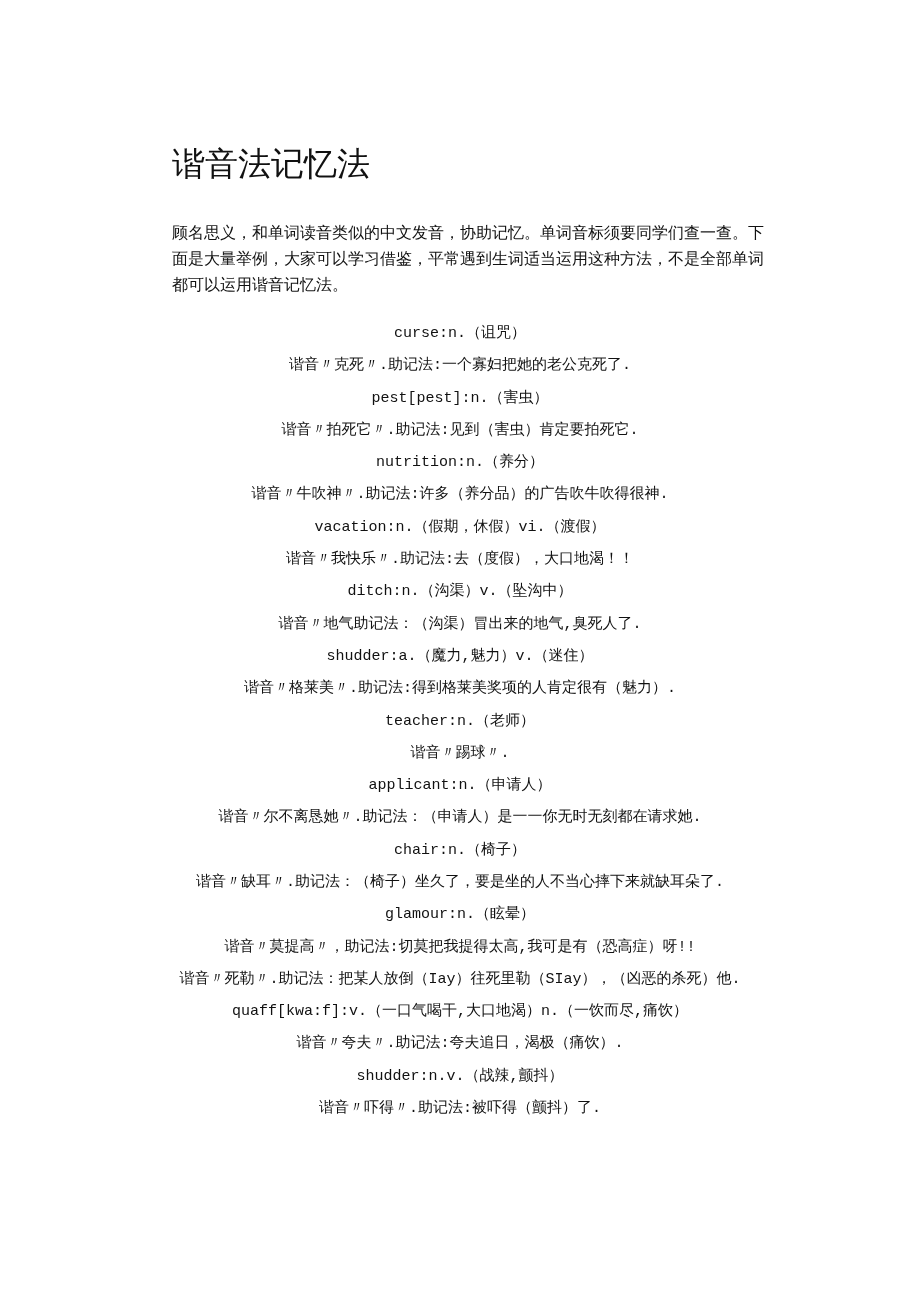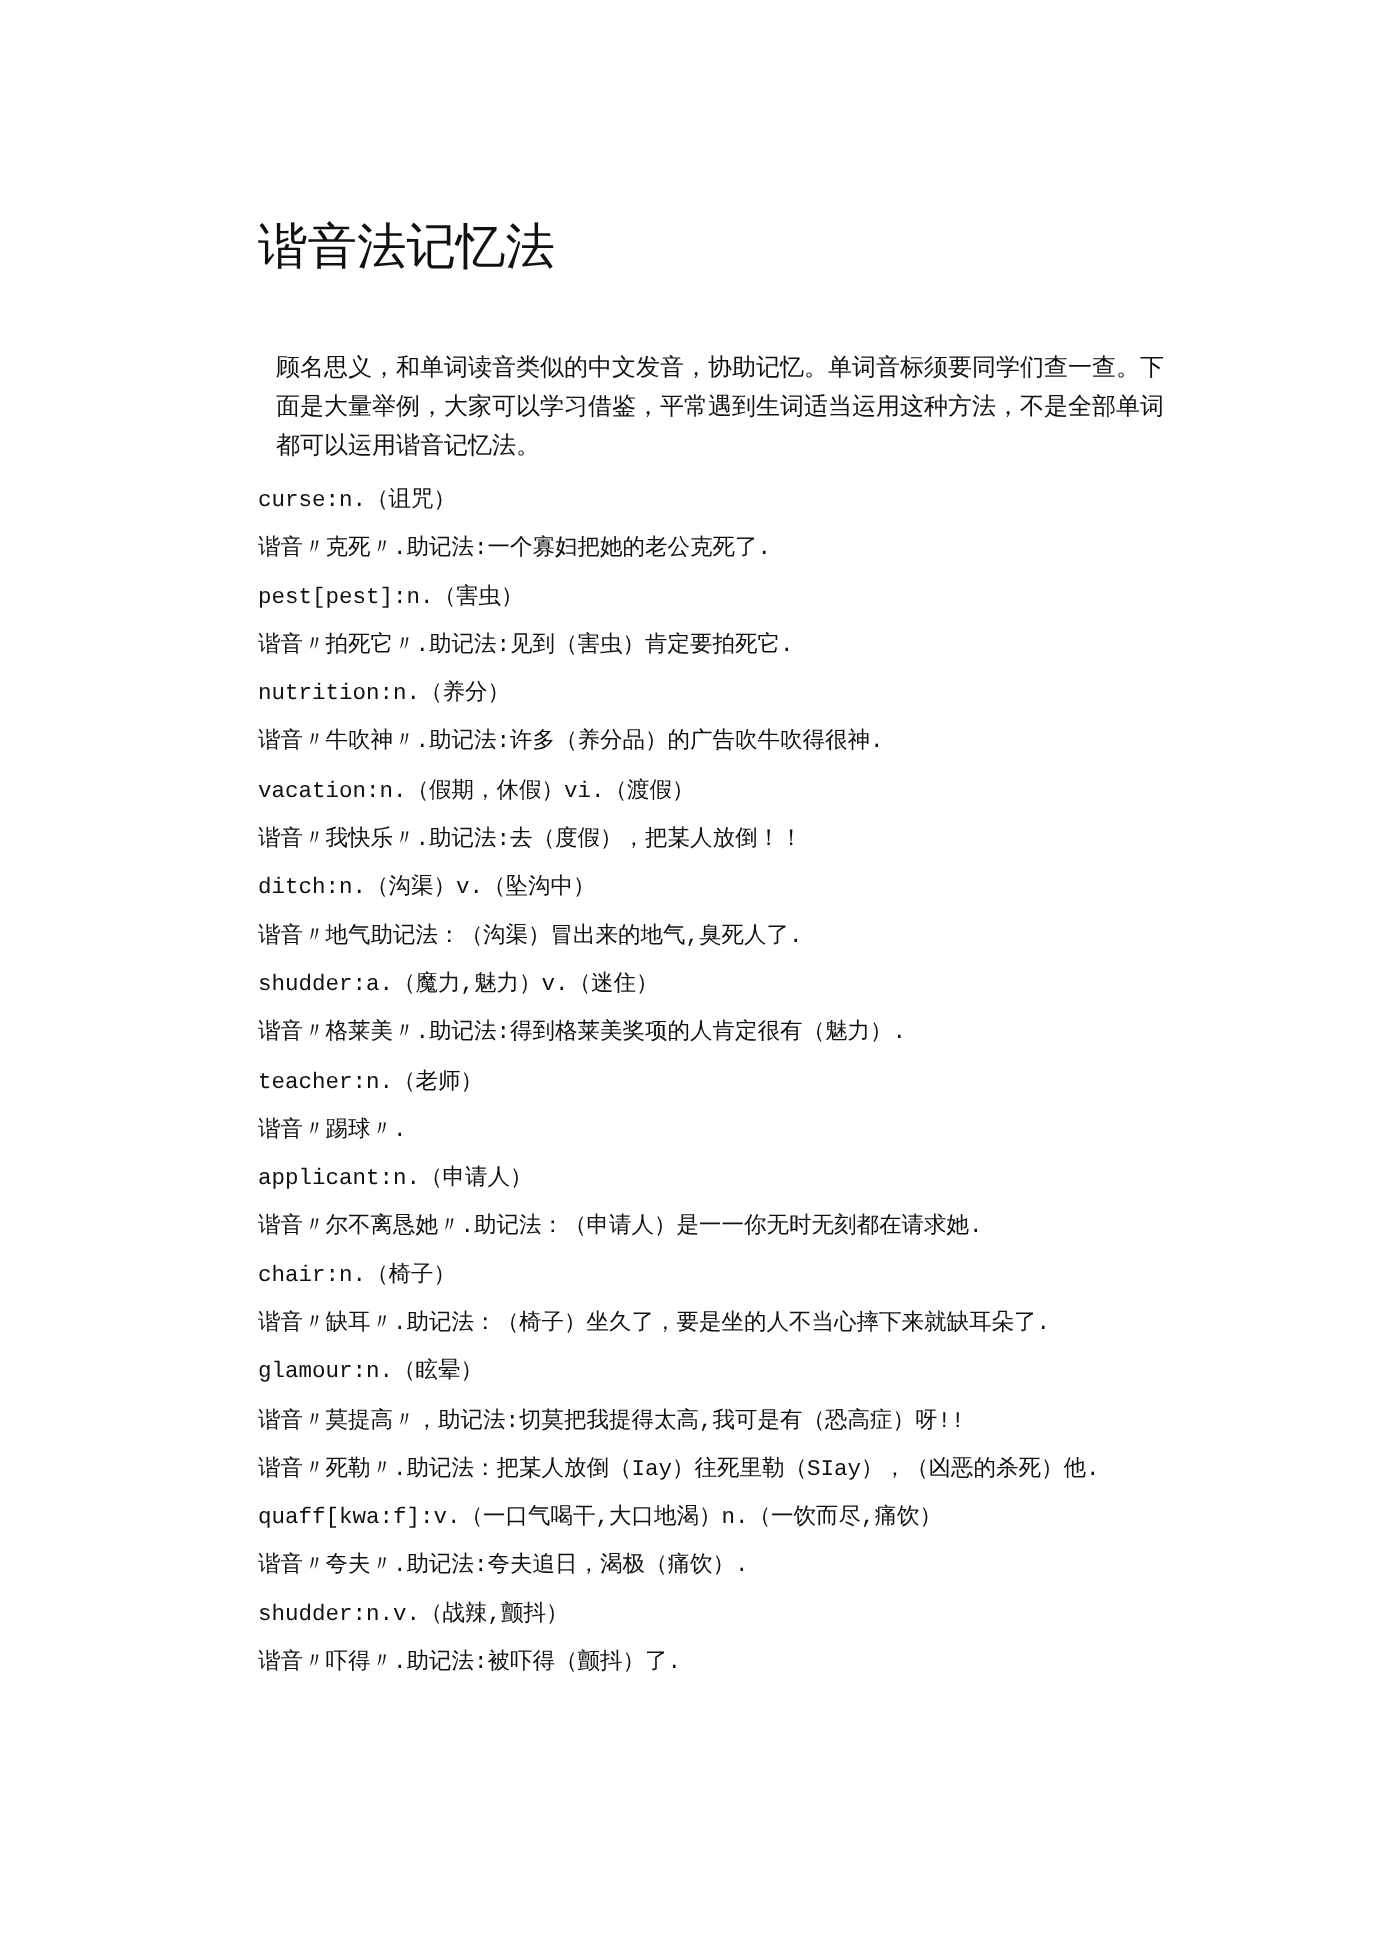--- a/index.html
+++ b/index.html
@@ -34,31 +34,32 @@
     }
     .intro {
       position: absolute;
       left: 172px;
       top: 220px;
       width: 600px;
       font-family: "DejaVu Serif", "Liberation Serif", serif;
       font-size: 16px;
       line-height: 26px;
       color: #111111;
-      margin: 12px;
+      margin: 0;
       text-indent: 0;
     }
     .entries {
       position: absolute;
-      left: 140px;
+      left: 124px;
       top: 318px;
       width: 640px;
       margin: 0;
       padding: 0;
       list-style: none;
+      text-align: center;
     }
     .line {
       font-family: "Liberation Mono", "DejaVu Sans Mono", monospace;
       font-size: 15px;
       line-height: 32.3px;
       height: 32.3px;
       padding-left: 32px;
       white-space: nowrap;
       color: #111111;
     }
@@ -84,21 +85,21 @@
     <div class="line">curse:n.（诅咒）</div>
     <div class="line">谐音〃克死〃.助记法:一个寡妇把她的老公克死了.</div>
 
     <div class="line">pest[pest]:n.（害虫）</div>
     <div class="line">谐音〃拍死它〃.助记法:见到（害虫）肯定要拍死它.</div>
 
     <div class="line">nutrition:n.（养分）</div>
     <div class="line">谐音〃牛吹神〃.助记法:许多（养分品）的广告吹牛吹得很神.</div>
 
     <div class="line">vacation:n.（假期，休假）vi.（渡假）</div>
-    <div class="line">谐音〃我快乐〃.助记法:去（度假），把某人放倒！！</div>
+    <div class="line">谐音〃我快乐〃.助记法:去（度假），大口地渴！！</div>
 
     <div class="line">ditch:n.（沟渠）v.（坠沟中）</div>
     <div class="line">谐音〃地气助记法：（沟渠）冒出来的地气,臭死人了.</div>
 
     <div class="line">shudder:a.（魔力,魅力）v.（迷住）</div>
     <div class="line">谐音〃格莱美〃.助记法:得到格莱美奖项的人肯定很有（魅力）.</div>
 
     <div class="line">teacher:n.（老师）</div>
     <div class="line">谐音〃踢球〃.</div>
 

